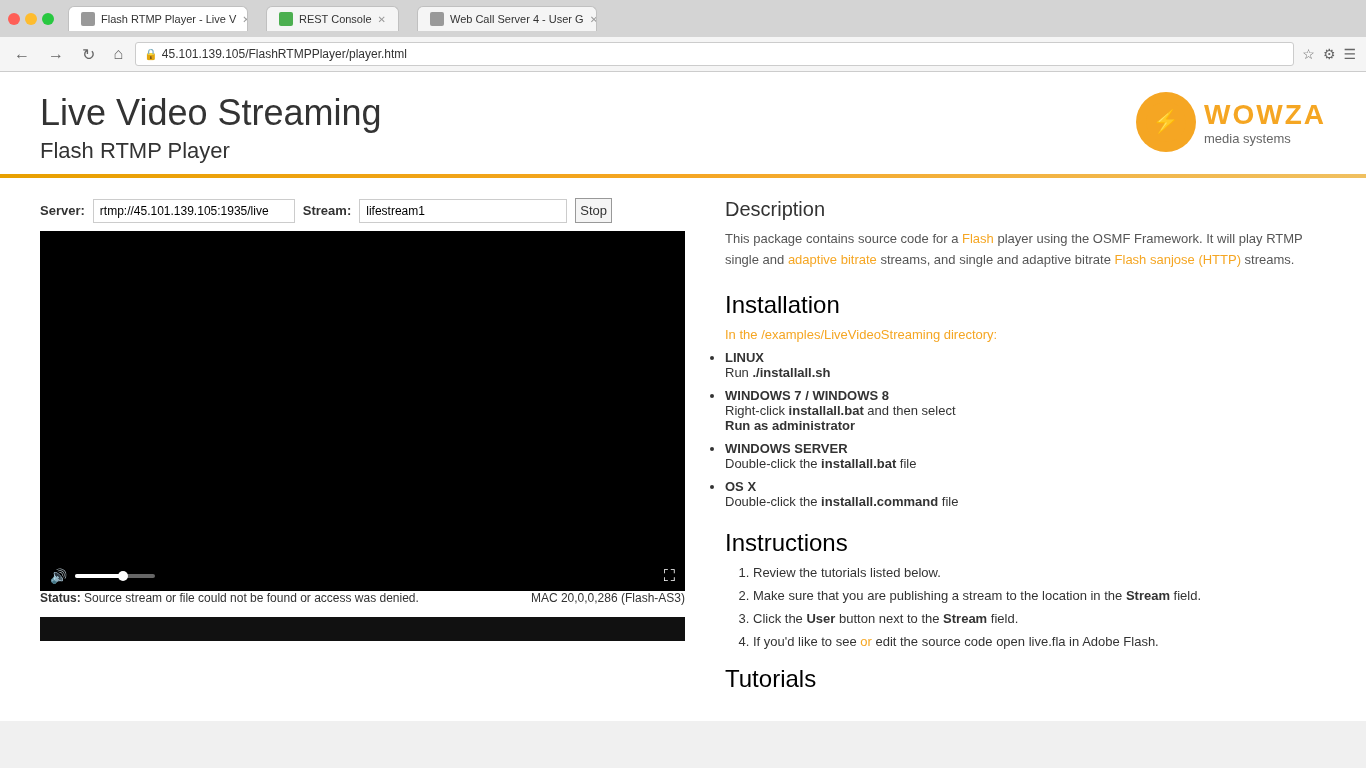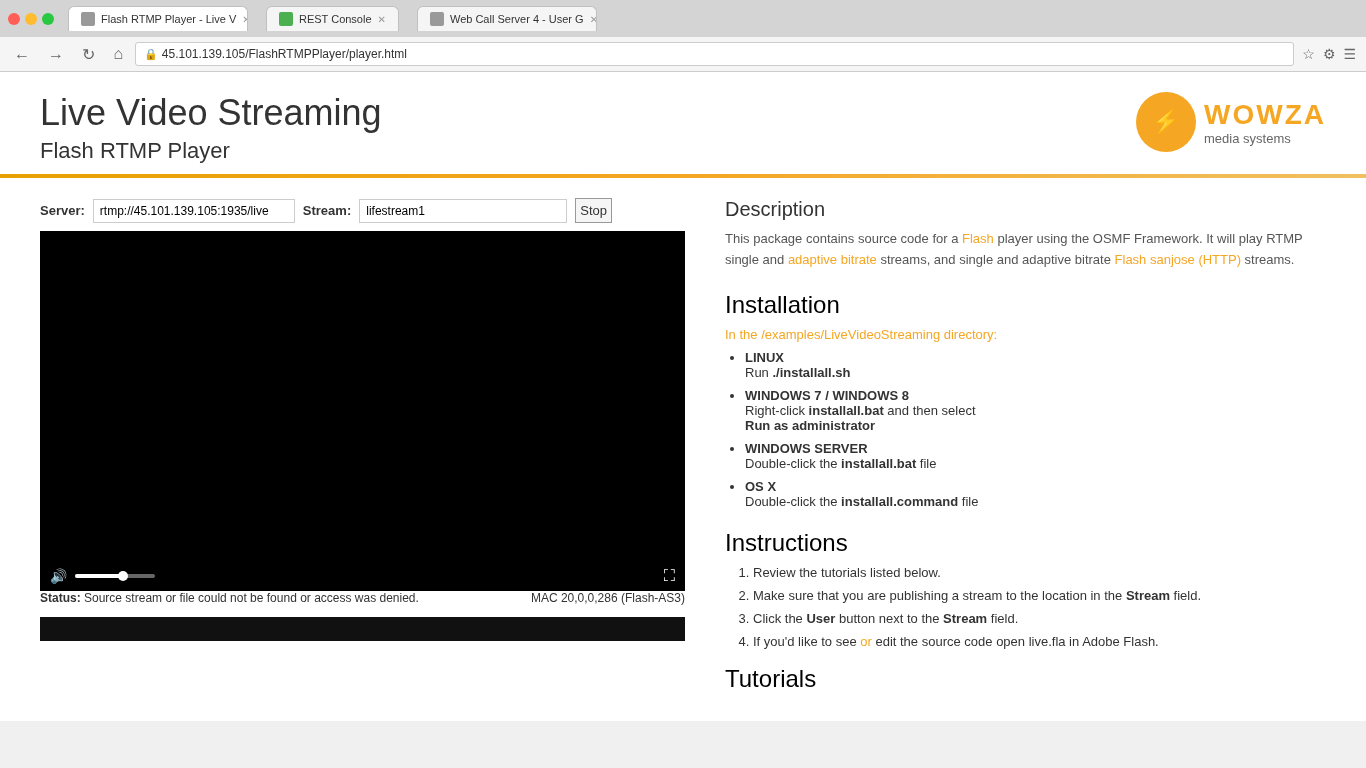--- a/index.html
+++ b/index.html
@@ -72,21 +72,21 @@
     .black-bar { background: #111; height: 24px; margin-top: 12px; }
 
     
     .description-heading { font-size: 20px; font-weight: 300; color: #333; margin-bottom: 8px; }
     .description-text { font-size: 13px; color: #555; line-height: 1.6; margin-bottom: 20px; }
     .description-text a { color: #f5a623; text-decoration: none; }
 
     .section-heading { font-size: 24px; font-weight: 400; color: #000000; margin-bottom: 8px; }
     .install-intro { font-size: 13px; color: #f5a623; margin-bottom: 8px; }
     .install-intro a { color: #f5a623; }
-    .install-list { margin-left: 20px; margin-bottom: 20px; }
+    .install-list { margin-bottom: 20px; }
     .install-list li { margin-bottom: 8px; font-size: 13px; color: #333; list-style: disc; }
     .install-list li .item-title { font-weight: bold; color: #333; }
     .install-list .code { font-weight: bold; color: #333; }
 
     .instructions-list { margin-left: 28px; }
     .instructions-list li { margin-bottom: 8px; font-size: 13px; color: #333; }
     .instructions-list li strong { font-weight: bold; }
     .instructions-list li a { color: #f5a623; text-decoration: none; }
   </style>
 </head>

